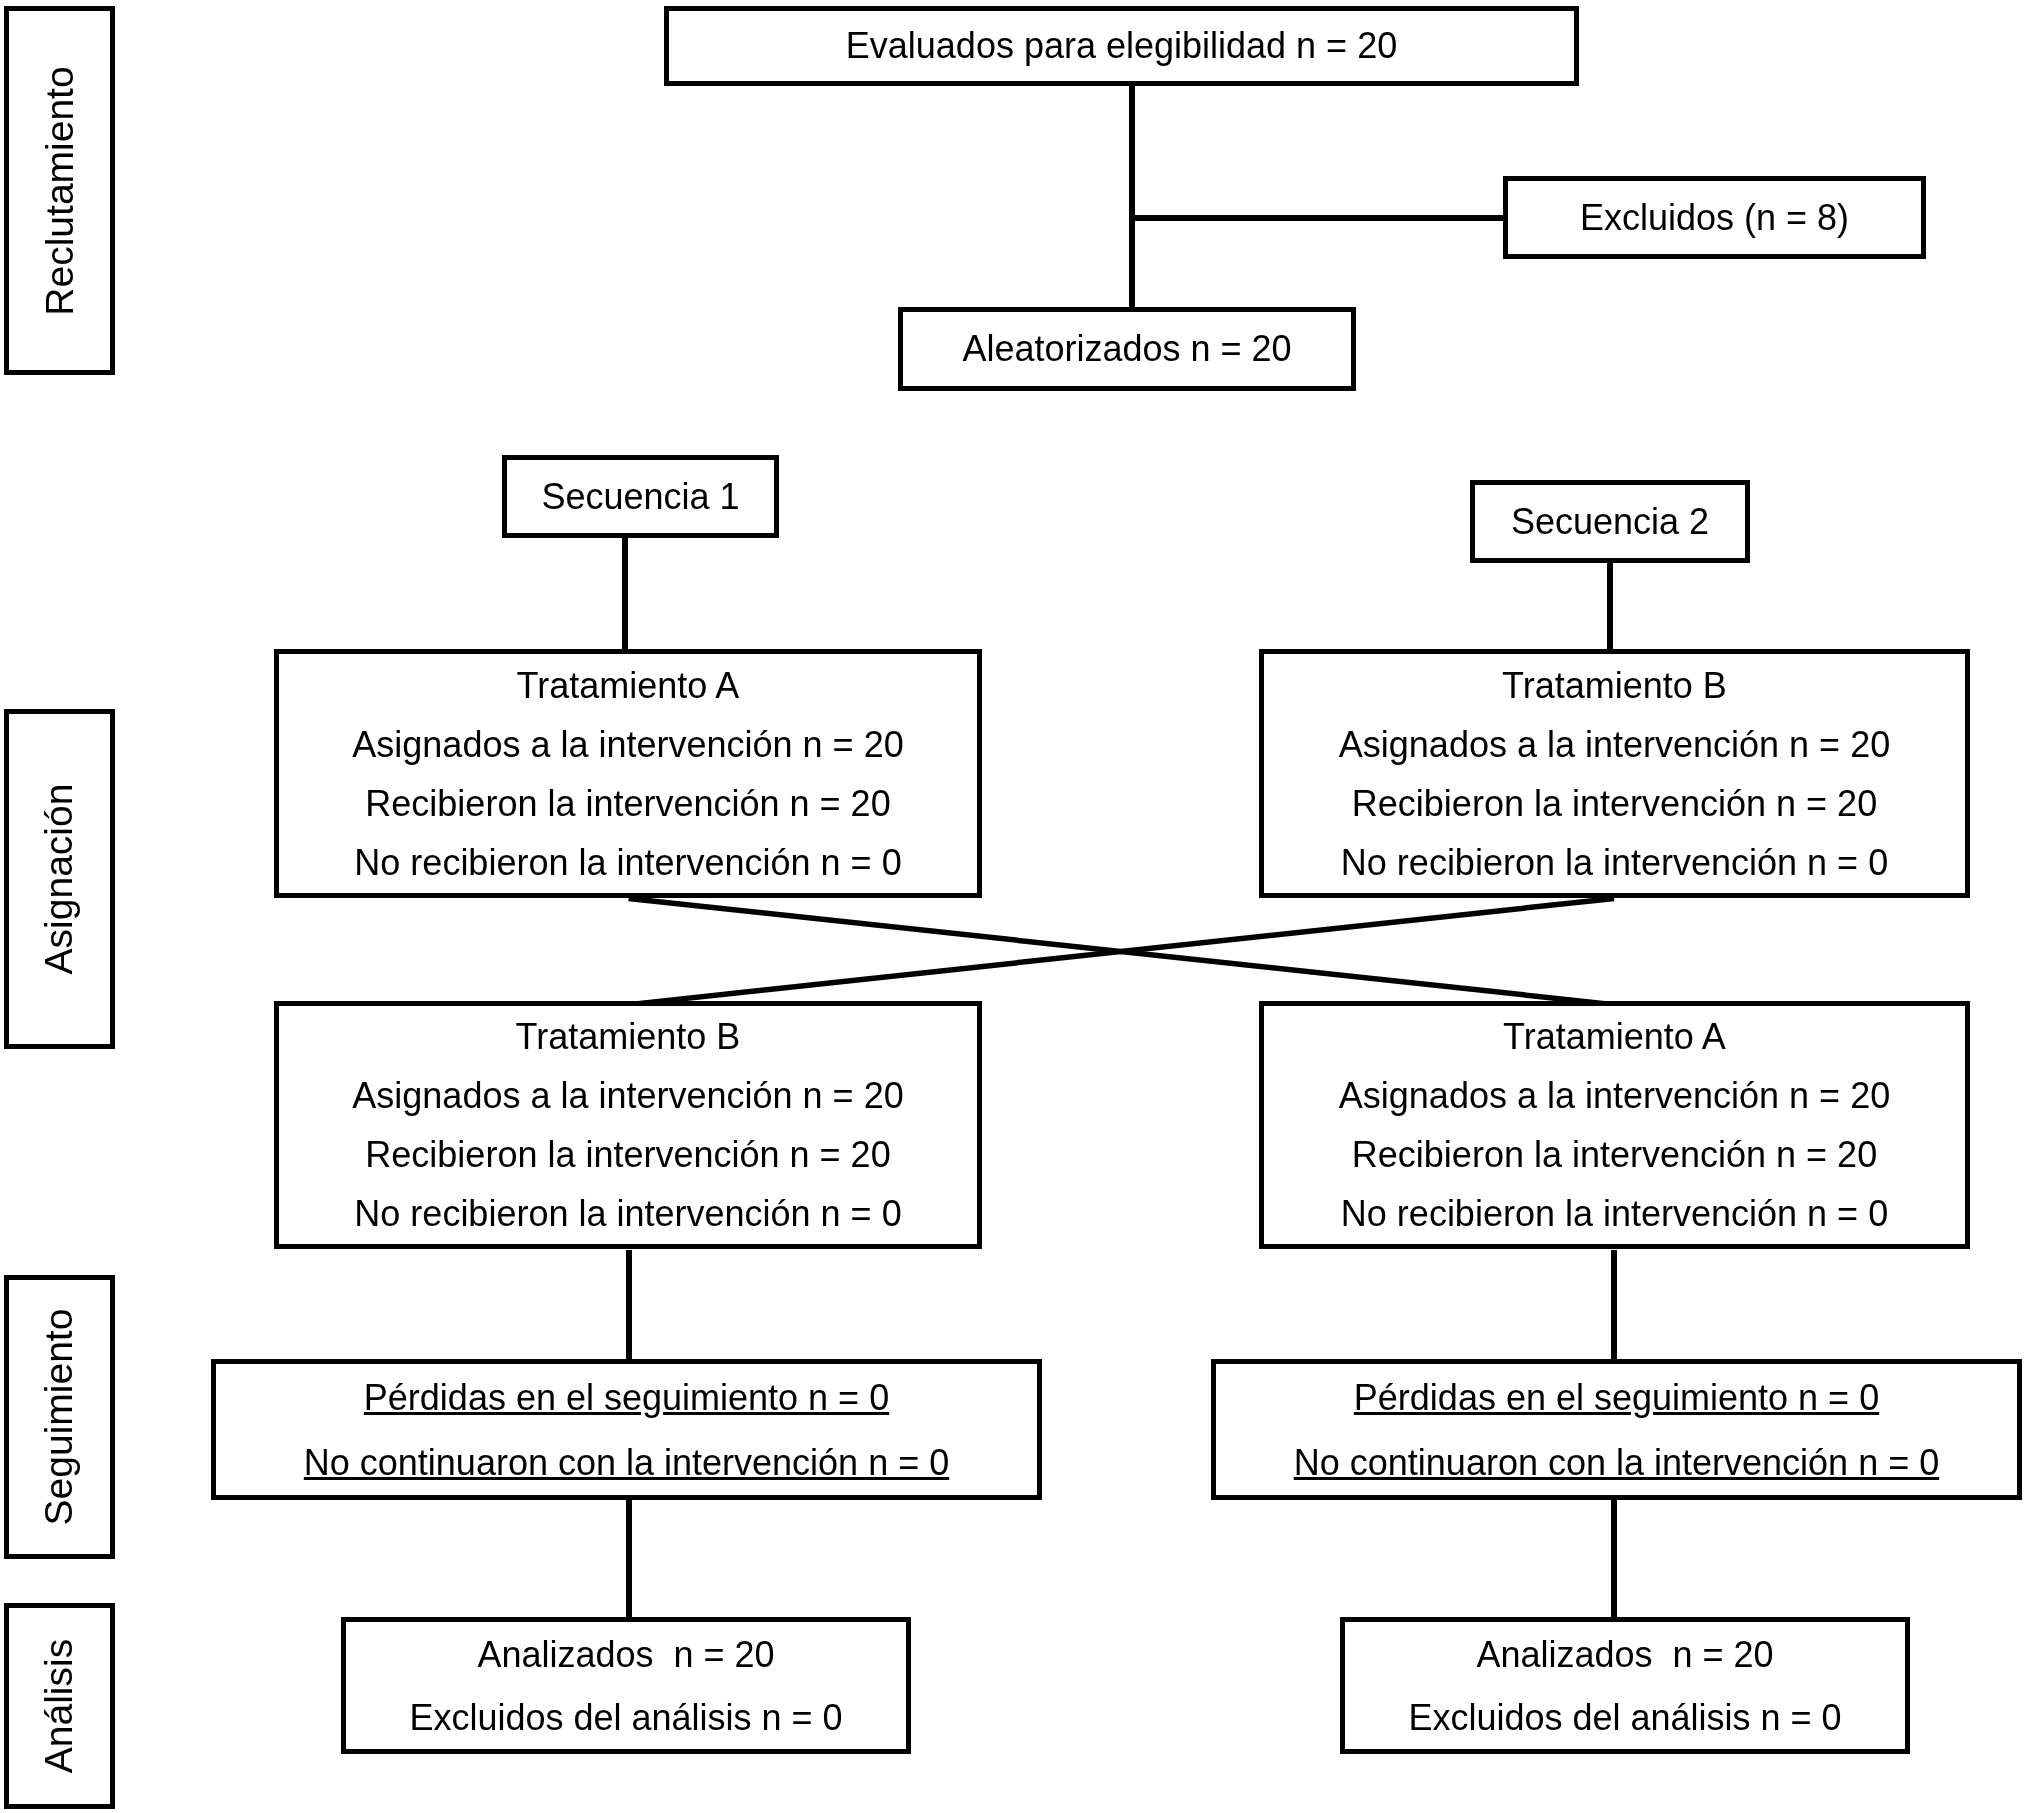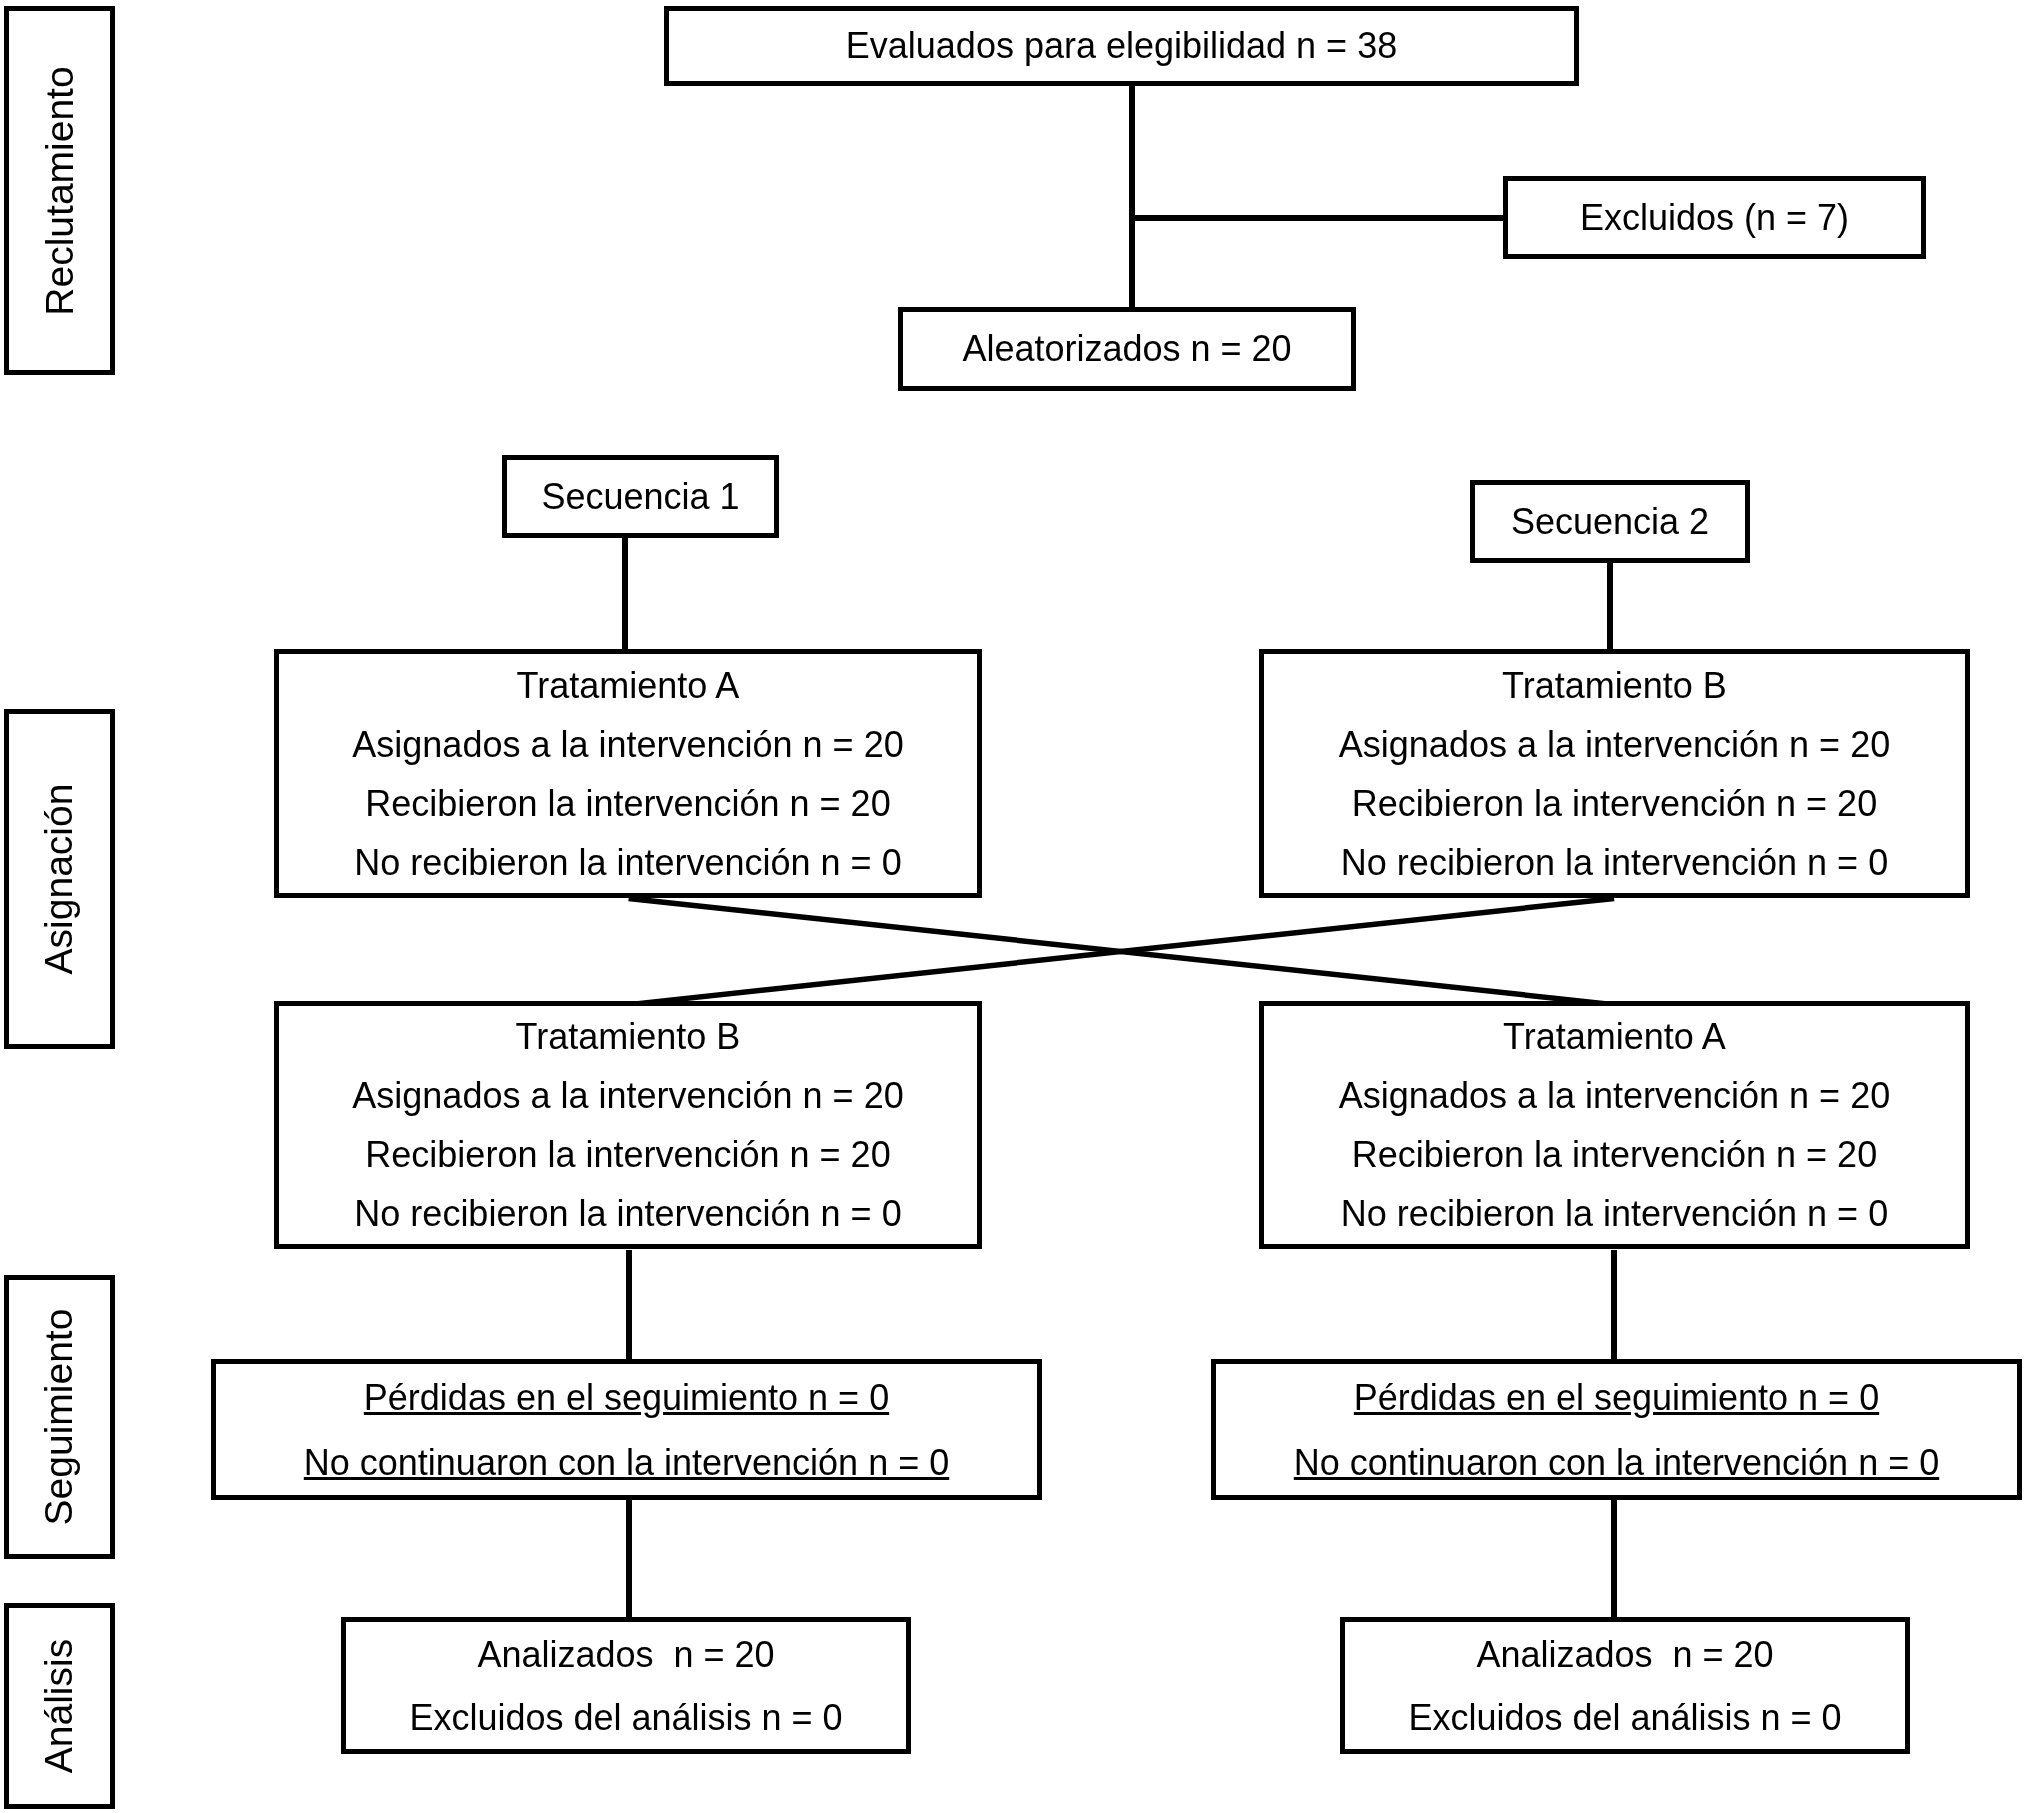--- a/index.html
+++ b/index.html
@@ -90,25 +90,25 @@
     <span>Asignación</span>
   </div>
   <div class="stage" style="left:3.9px; top:1275px; width:111px; height:284px;">
     <span>Seguimiento</span>
   </div>
   <div class="stage" style="left:3.9px; top:1603px; width:111px; height:206px;">
     <span>Análisis</span>
   </div>
 
   <div class="box" style="left:664px; top:6.2px; width:915px; height:80px;">
-    <span class="bline">Evaluados para elegibilidad n = 38</span>
+    <span class="bline">Evaluados para elegibilidad n = 20</span>
   </div>
 
   <div class="box" style="left:1503px; top:176px; width:423px; height:83px;">
-    <span class="bline">Excluidos (n = 7)</span>
+    <span class="bline">Excluidos (n = 8)</span>
   </div>
 
   <div class="box" style="left:898px; top:307px; width:458px; height:84px;justify-content:center;">
     <span class="bline">Aleatorizados n = 20</span>
   </div>
 
   <div class="box" style="left:502px; top:455px; width:277px; height:83px;">
     <span class="bline">Secuencia 1</span>
   </div>
 

